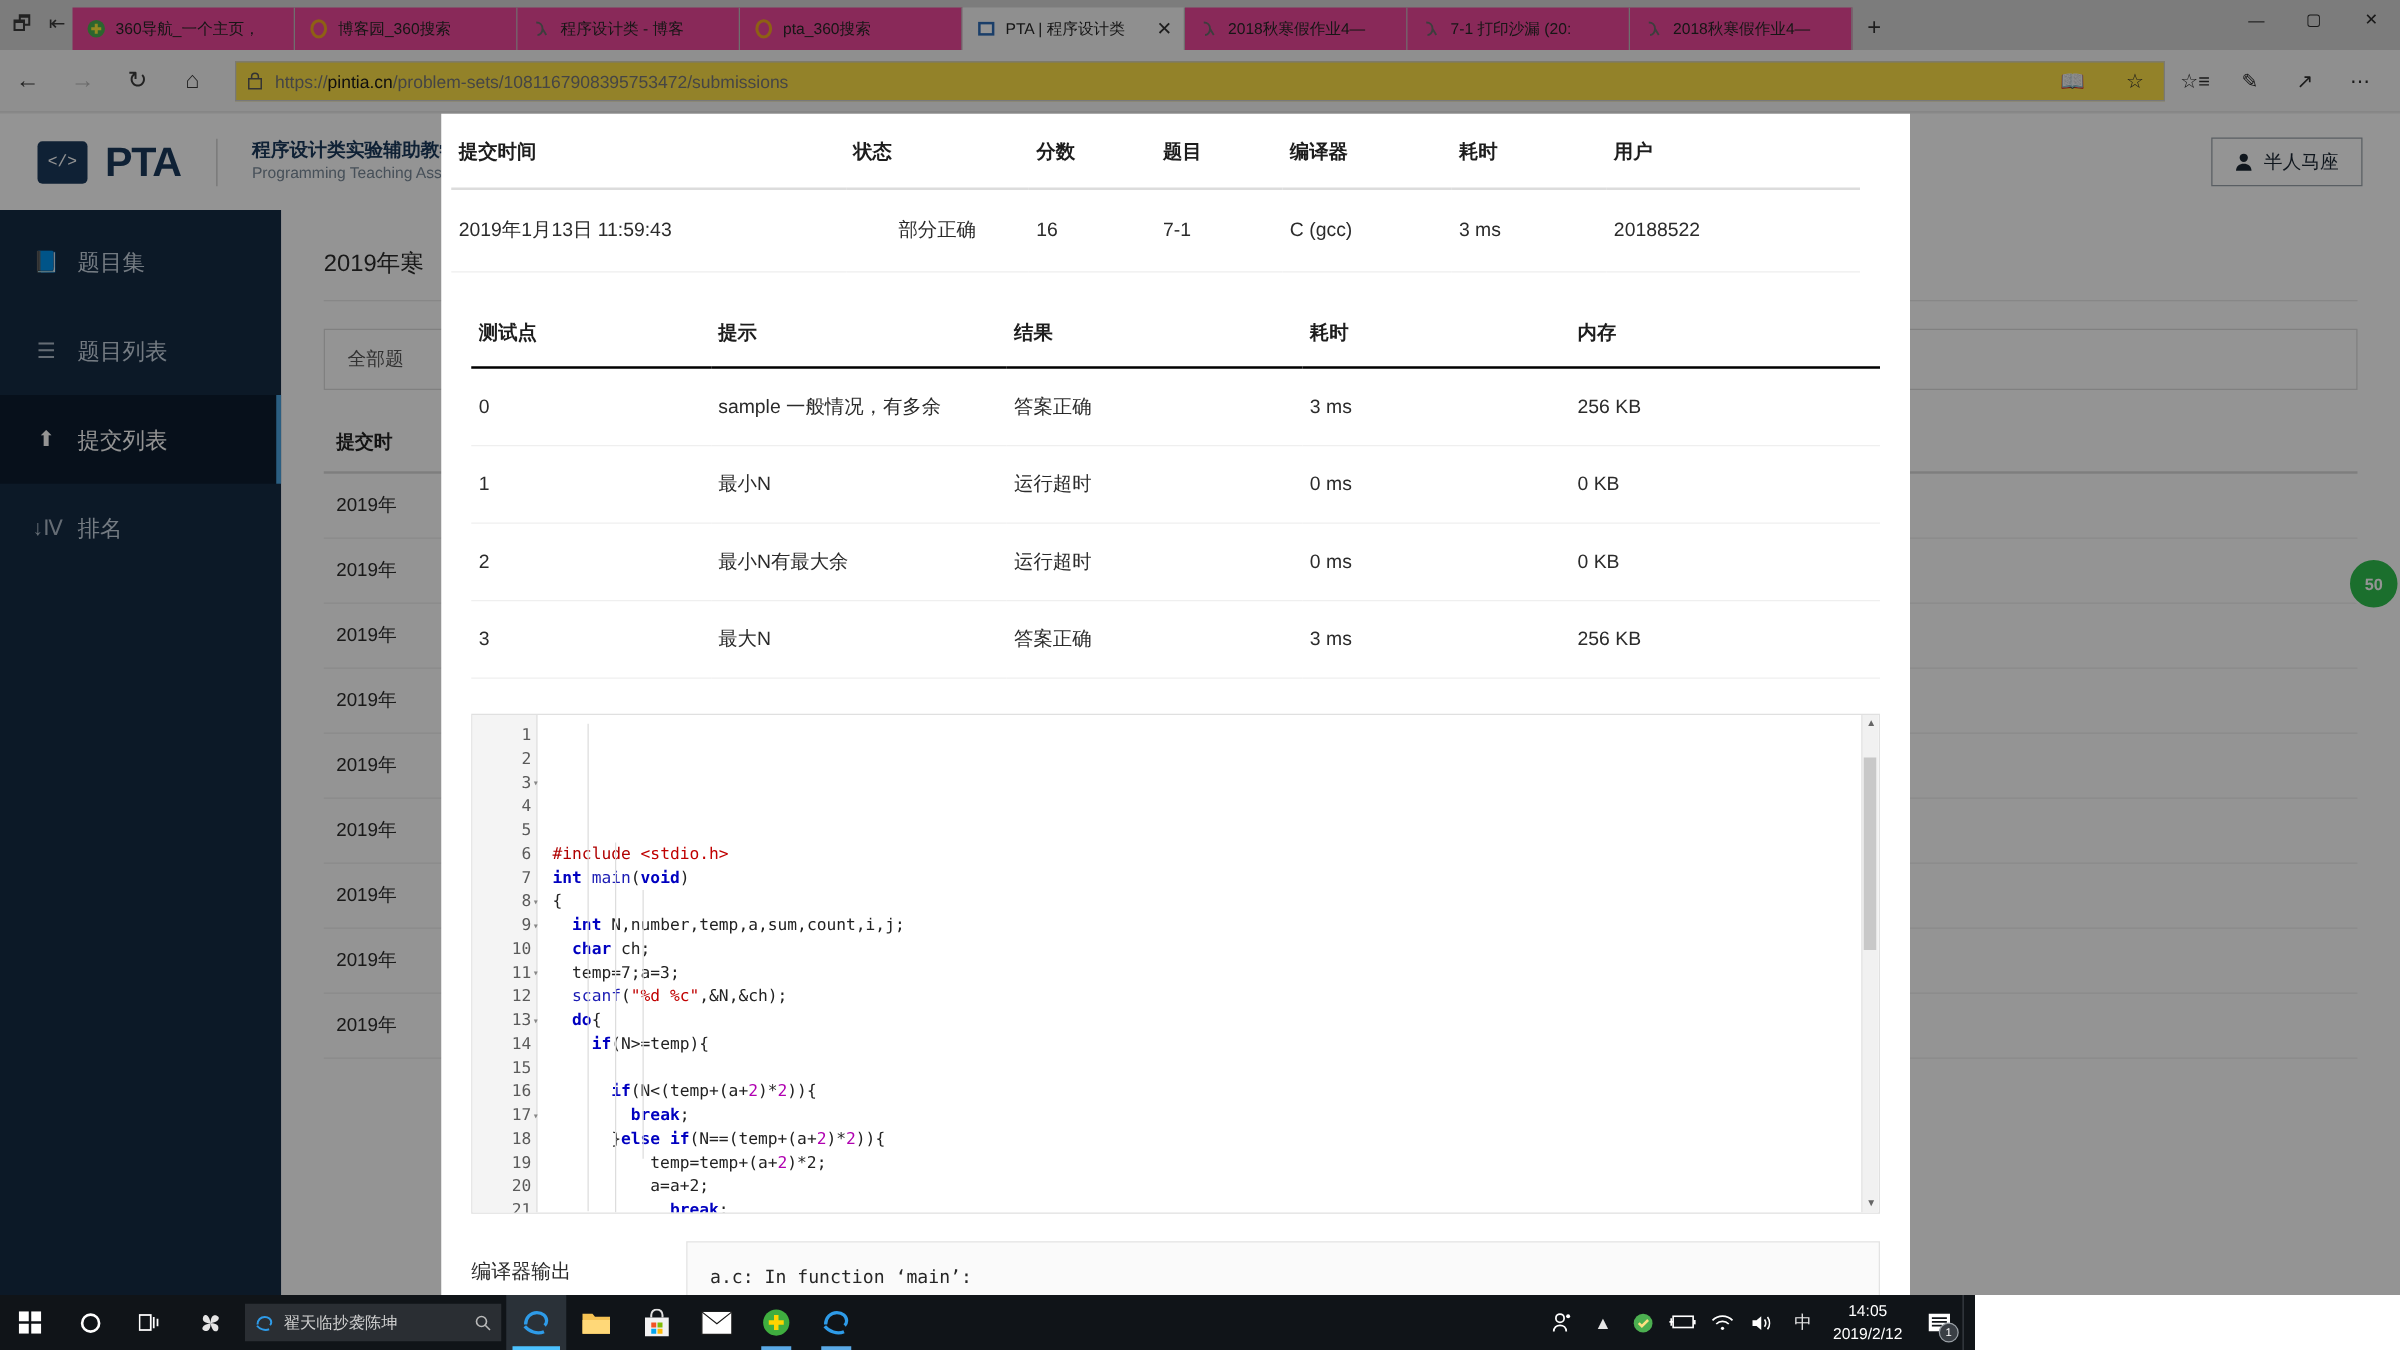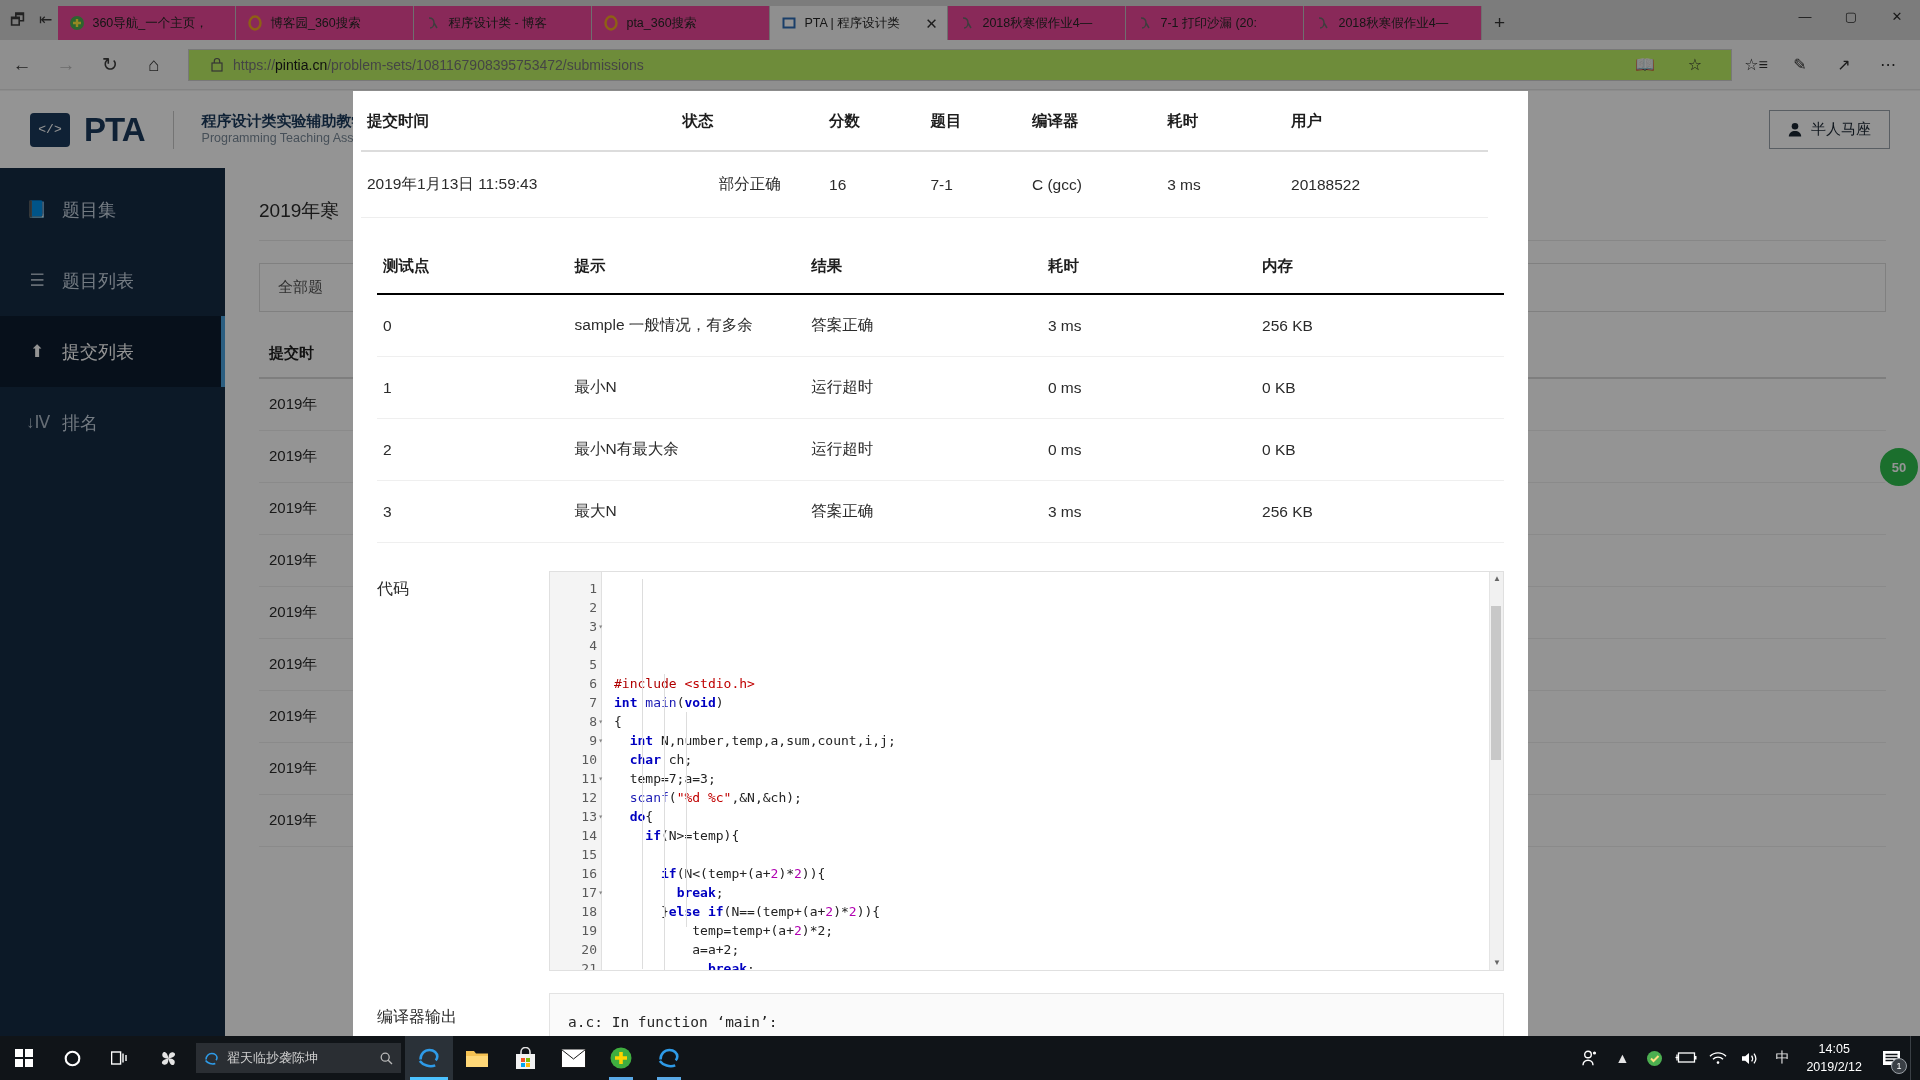--- a/index.html
+++ b/index.html
@@ -41,22 +41,22 @@
   .win-btn { width: 46px; height: 32px; display:flex; align-items:center; justify-content:center; font-size:13px; color:#2b2b2b; }
 
   #navbar {
     height: 50px; background:#f7f7f7; display:flex; align-items:center; gap:0;
     border-bottom: 1px solid #e2e2e2;
   }
   .nav-btn { width: 44px; height: 40px; display:flex; align-items:center; justify-content:center;
              font-size: 19px; color:#3c3c3c; }
   .nav-btn.disabled { color:#b9b9b9; }
   #urlbar {
-    flex: 1 1 auto; height: 32px; margin: 0 6px 0 12px; background:#bef264;
-    border: 1px solid #cfcfcf; display:flex; align-items:center; padding: 0 18px;
+    flex: 1 1 auto; height: 32px; margin: 0 6px 0 12px; background:#fde047;
+    border: 1px solid #cfcfcf; display:flex; align-items:center; padding: 0 5px;
     font-size: 14px; color: #777;
   }
   #urlbar .lock { margin: 0 10px 0 4px; color:#5a5a5a; font-size:13px; }
   .url-text { white-space:nowrap; overflow:hidden; }
   .url-host { color:#1a1a1a; }
   .urlbar-right { margin-left:auto; display:flex; align-items:center; gap:14px; padding-left:10px; }
   .nav-icons-right { display:flex; align-items:center; gap:8px; padding-right:14px; }
   .nav-icon { width: 36px; height:34px; display:flex; align-items:center; justify-content:center;
               font-size:16px; color:#2d2d2d; }
 
@@ -176,21 +176,21 @@
 
   
   #float-badge {
     position:absolute; right: 0px; top: 355px; width: 42px; height:42px; border-radius:50%;
     background:#2fbf4f; border:2px solid #fff; color:#fff; font-size:13px; font-weight:bold;
     display:flex; align-items:center; justify-content:center;
   }
 
   
   #taskbar {
-    position:absolute; left:0; top:1036px; width:1920px; height:44px;
+    position:absolute; left:0; top:1036px; width:1580px; height:44px;
     background:#101418; display:flex; align-items:center; color:#fff;
   }
   .tb-btn { width: 48px; height:44px; display:flex; align-items:center; justify-content:center; }
   .tb-search {
     width: 205px; height: 30px; background:#2a2e33; margin: 0 4px; display:flex; align-items:center;
     gap:8px; padding: 0 8px; font-size:13px; color:#cfcfcf;
   }
   .tb-app { width: 48px; height:44px; display:flex; align-items:center; justify-content:center; position:relative; }
   .tb-app.active { background:#2a3138; }
   .tb-app.active::after { content:""; position:absolute; bottom:0; left:5px; right:5px; height:3px; background:#4cc2ff; }
@@ -475,21 +475,20 @@
             <td>3</td>
             <td>最大N</td>
             <td class="res-ac">答案正确</td>
             <td>3 ms</td>
             <td>256 KB</td>
           </tr>
         </tbody>
     </table>
 
     <div class="code-section">
-      <div class="code-label">代码</div>
       <div class="code-wrap">
         <div class="gutter" id="code-gutter">
             <div class="gline">1</div>
             <div class="gline">2</div>
             <div class="gline">3<span class="fold">▾</span></div>
             <div class="gline">4</div>
             <div class="gline">5</div>
             <div class="gline">6</div>
             <div class="gline">7</div>
             <div class="gline">8<span class="fold">▾</span></div>

